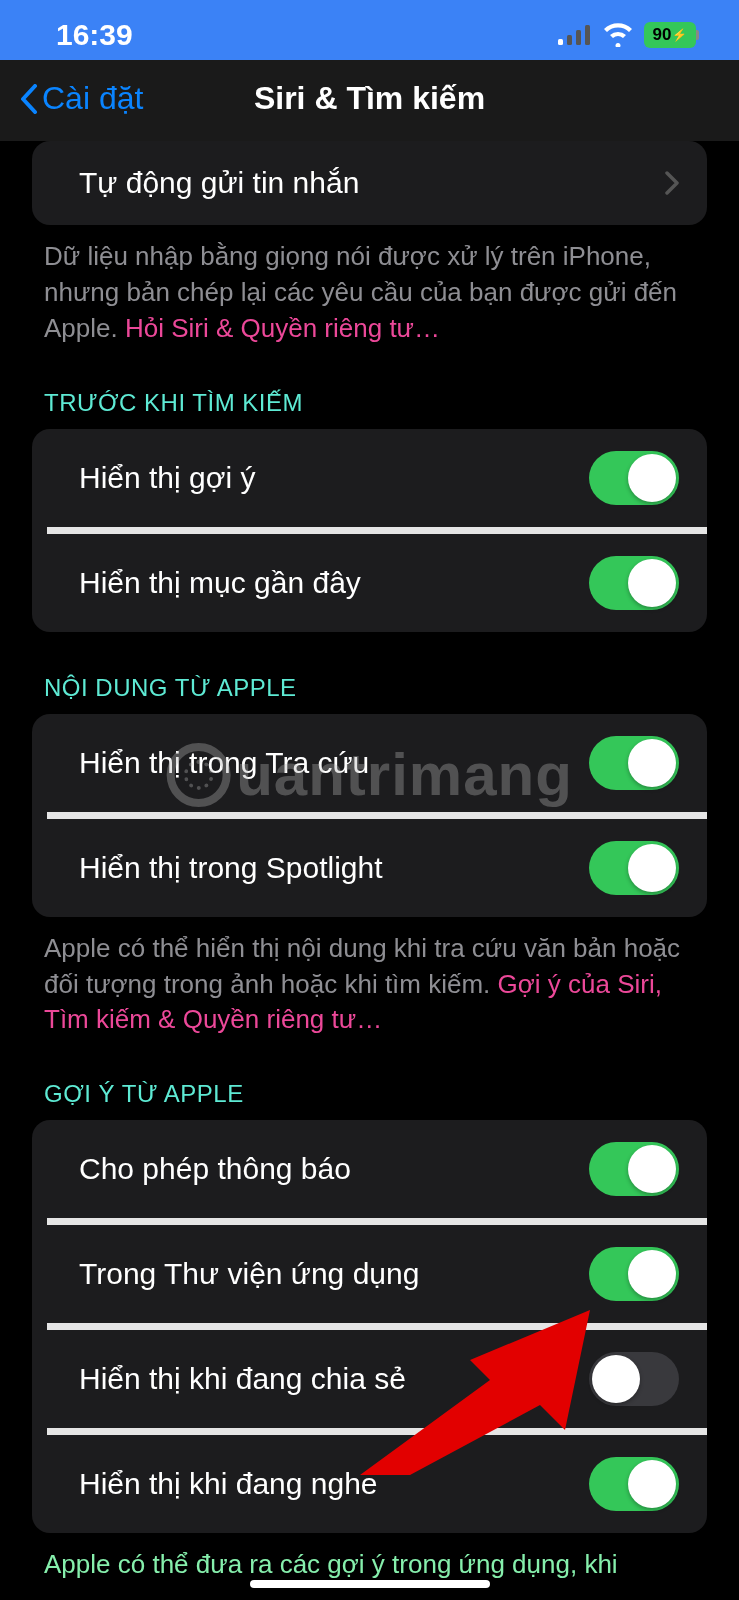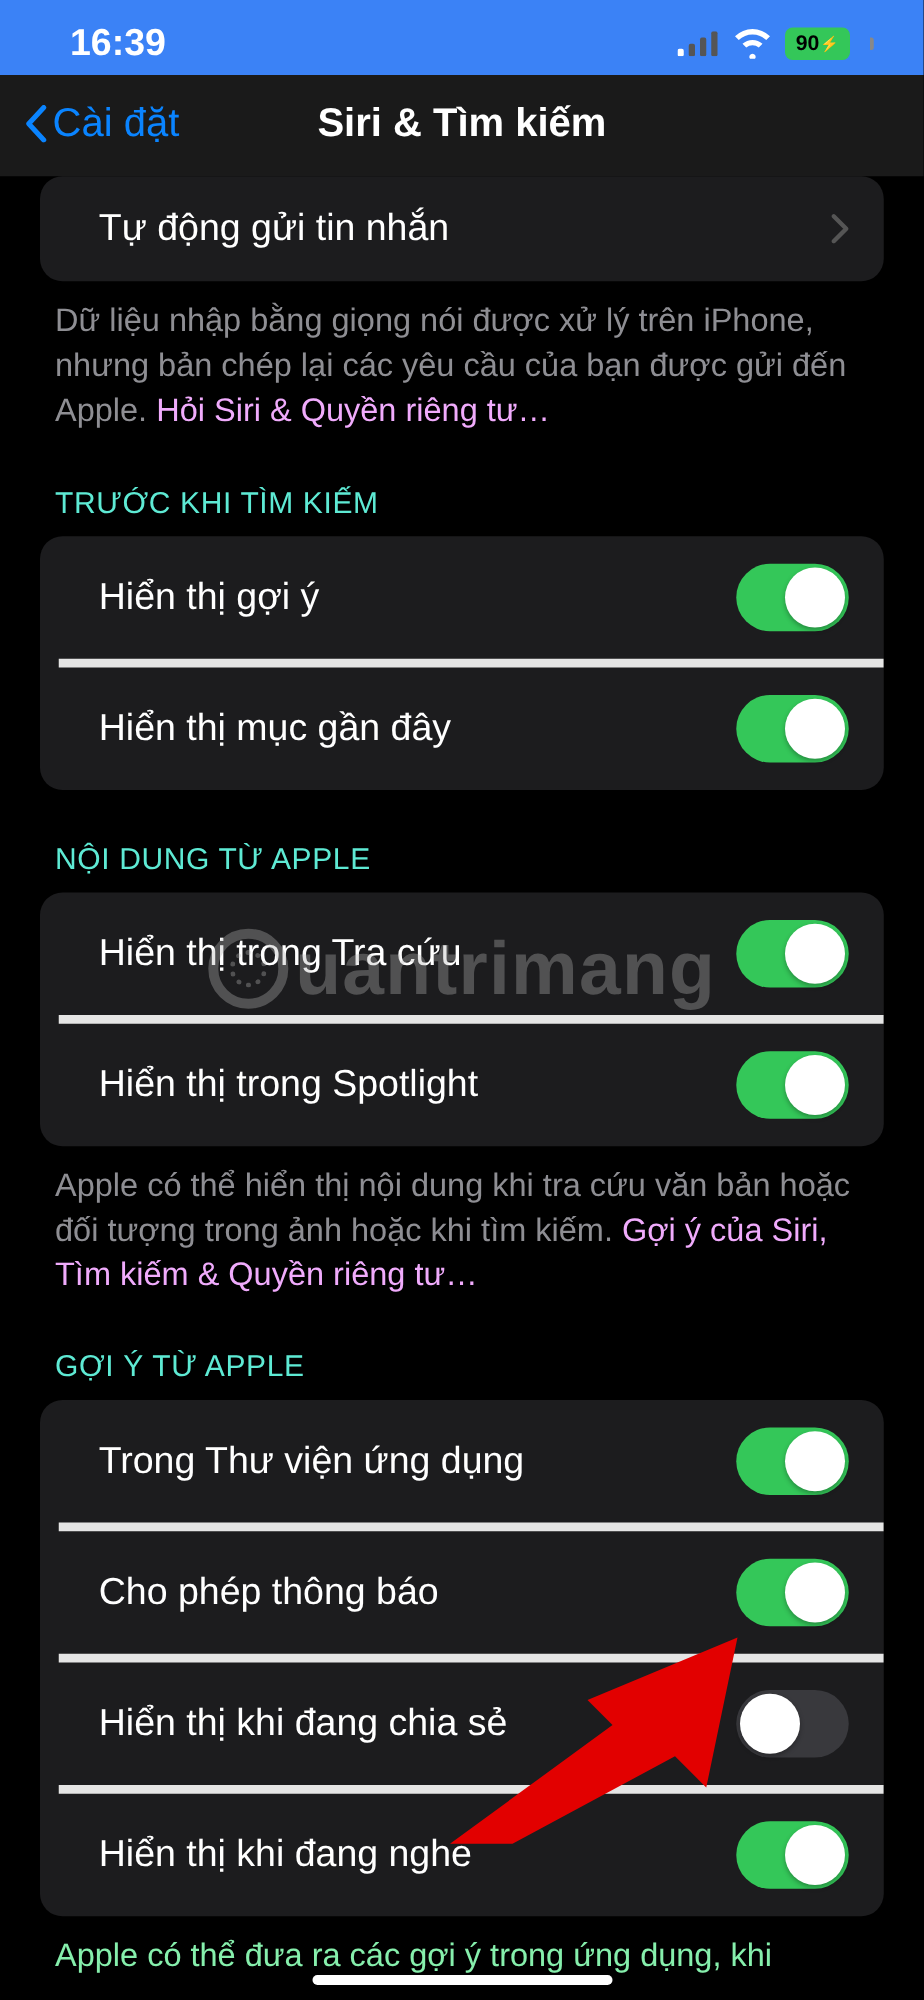--- a/index.html
+++ b/index.html
@@ -23,21 +23,21 @@
   }
   .status-right {
     display: flex;
     align-items: center;
     gap: 10px;
   }
   .signal svg, .wifi svg { display: block; }
   .battery {
     display: flex;
     align-items: center;
-    gap: 16px;
+    gap: 0;
   }
   .battery-body {
     width: 52px;
     height: 26px;
     background: #34c759;
     border-radius: 6px;
     display: flex;
     align-items: center;
     justify-content: center;
     font-size: 17px;
@@ -98,21 +98,21 @@
   .chevron-right {
     color: #555;
   }
   .footer-text {
     padding: 14px 44px 0 44px;
     font-size: 26px;
     color: #8e8e93;
     line-height: 1.38;
   }
   .footer-text .link {
-    color: #f0abfc;
+    color: #ec4899;
   }
   .section-header {
     padding: 42px 36px 12px 44px;
     font-size: 24px;
     color: #5eead4;
     text-transform: uppercase;
     letter-spacing: 0.5px;
   }
   .toggle {
     width: 90px;
@@ -272,27 +272,27 @@
     </div>
   </div>
 
   <div class="footer-text">
     <span>Apple có thể hiển thị nội dung khi tra cứu văn bản hoặc đối tượng trong ảnh hoặc khi tìm kiếm. </span><span class="link">Gợi ý của Siri, Tìm kiếm &amp; Quyền riêng tư…</span>
   </div>
 
   <div class="section-header">GỢI Ý TỪ APPLE</div>
   <div class="group">
     <div class="row">
+      <span>Cho phép thông báo</span>
+      <div class="toggle on">
+          <div class="knob"></div>
+        </div>
+    </div>
+    <div class="row">
       <span>Trong Thư viện ứng dụng</span>
-      <div class="toggle on">
-          <div class="knob"></div>
-        </div>
-    </div>
-    <div class="row">
-      <span>Cho phép thông báo</span>
       <div class="toggle on">
           <div class="knob"></div>
         </div>
     </div>
     <div class="row">
       <span>Hiển thị khi đang chia sẻ</span>
       <div class="toggle off">
           <div class="knob"></div>
         </div>
     </div>

